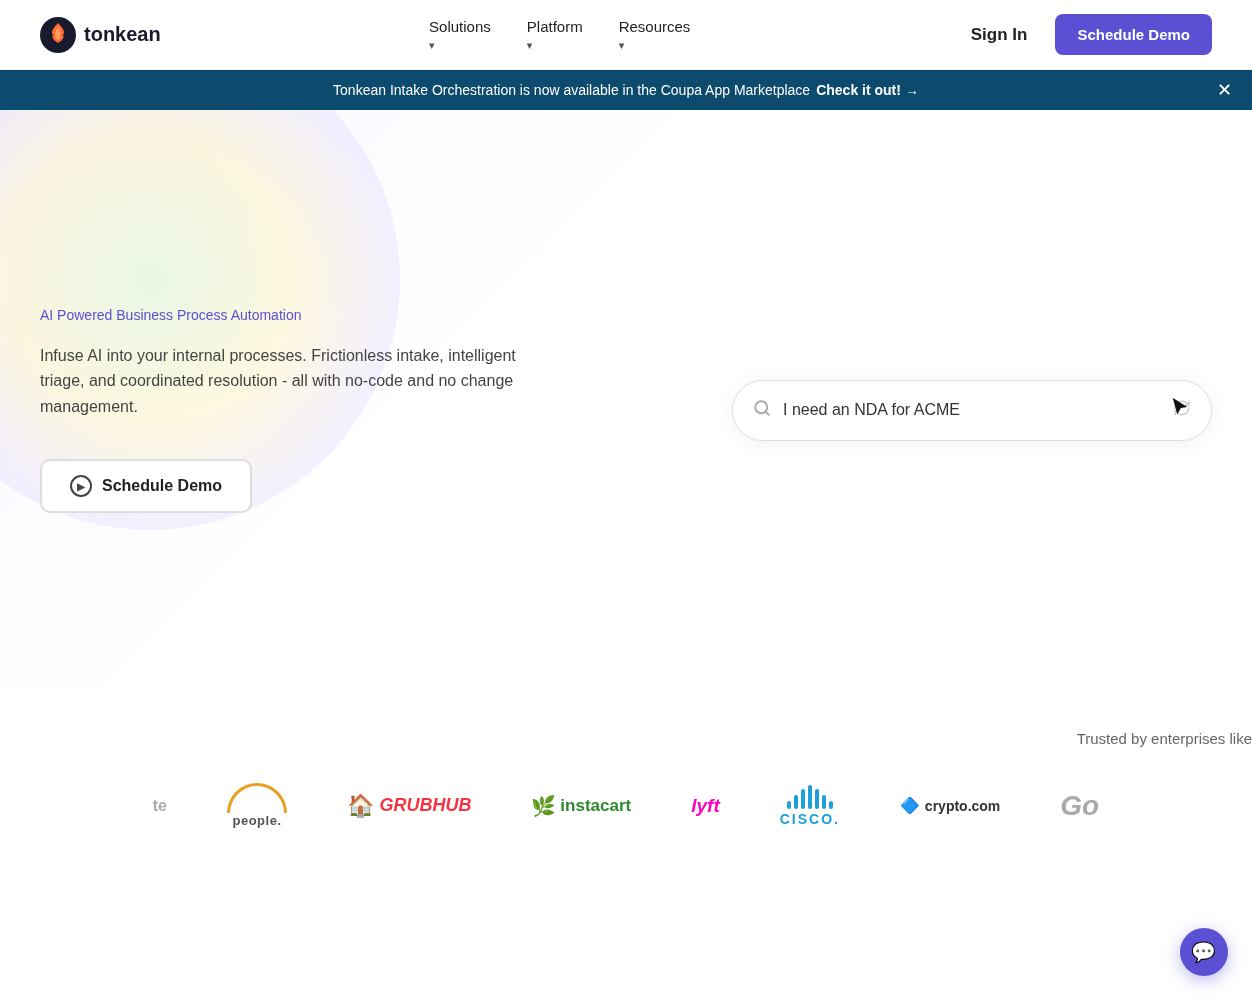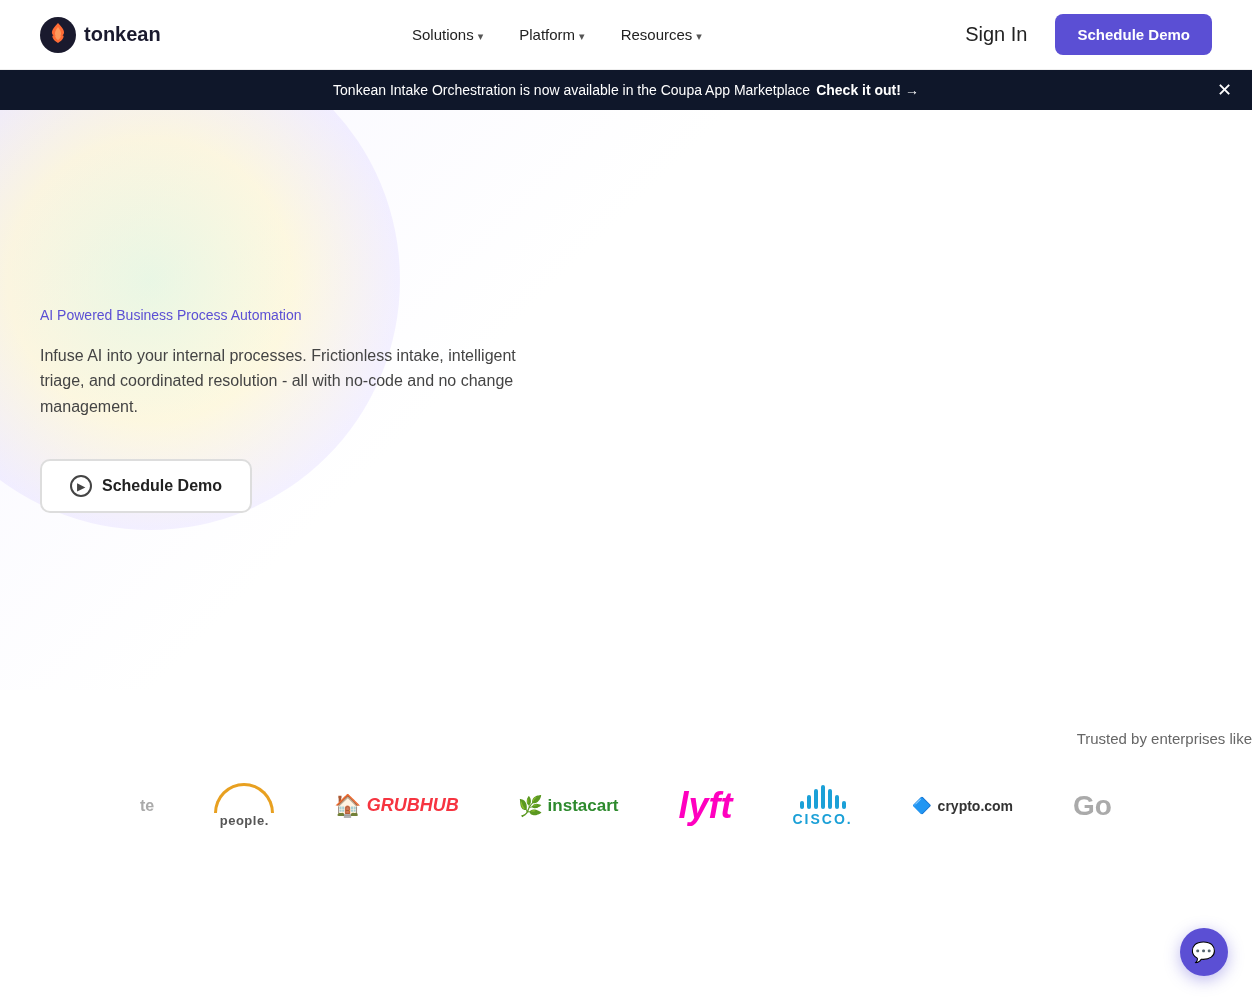--- a/index.html
+++ b/index.html
@@ -9,39 +9,39 @@
     .navbar {
       display: flex; align-items: center; justify-content: space-between;
       padding: 0 40px; height: 70px; background: #fff;
       border-bottom: 1px solid #eee; position: relative; z-index: 100;
     }
     .navbar-logo { display: flex; align-items: center; gap: 8px; text-decoration: none; }
     .logo-icon { width: 36px; height: 36px; }
     .logo-text { font-size: 20px; font-weight: 700; color: #1a1a2e; }
     .navbar-nav { display: flex; align-items: center; gap: 8px; }
     .nav-item {
-      display: flex; align-items: flex-end; gap: 4px;
+      display: flex; align-items: flex-start; gap: 4px;
       padding: 8px 14px; cursor: pointer; border-radius: 6px;
       font-size: 15px; color: #222; font-weight: 500;
-      background: none; border: none;
+      background: none; border: none; flex-direction: column;
     }
     .chevron { font-size: 11px; color: #555; }
     .navbar-actions { display: flex; align-items: center; gap: 16px; }
     .sign-in-btn {
-      background: none; border: none; font-size: 20px; font-weight: 400;
+      background: none; border: none; font-size: 17px; font-weight: 700;
       color: #222; cursor: pointer; padding: 8px 12px; border-radius: 6px;
     }
     .schedule-demo-btn {
       background: #5b4fd4; color: #fff; border: none; border-radius: 8px;
       padding: 12px 22px; font-size: 15px; font-weight: 600; cursor: pointer;
     }
 
     
     .announcement-banner {
-      background: #0f172a; color: #fff;
+      background: #0c4a6e; color: #fff;
       display: flex; align-items: center; justify-content: center;
       padding: 12px 40px; position: relative; gap: 8px;
       font-size: 14px;
     }
     .announcement-text { display: flex; align-items: center; gap: 6px; }
     .announcement-link {
       display: flex; align-items: center; gap: 4px;
       color: #fff; font-weight: 600; cursor: pointer; 
     }
     .announcement-close {
@@ -131,35 +131,35 @@
     .grubhub-logo { display: flex; align-items: center; gap: 5px; }
     .grubhub-icon { font-size: 22px; }
     .grubhub-text { font-size: 18px; font-weight: 800; color: #f63440; font-style: italic; }
 
     
     .instacart-logo { display: flex; align-items: center; gap: 4px; }
     .instacart-leaf { font-size: 20px; }
     .instacart-text { font-size: 17px; font-weight: 700; color: #2d8a2d; }
 
     
-    .lyft-text { font-size: 36px; font-weight: 900; color: #ff00bf; font-style: italic; }
+    .lyft-text { font-size: 19px; font-weight: 900; color: #ff00bf; font-style: italic; }
 
     
     .cisco-logo { display: flex; flex-direction: column; align-items: center; gap: 2px; }
     .cisco-bars { display: flex; gap: 3px; align-items: flex-end; }
     .cisco-bar { background: #1ba0d7; border-radius: 2px; }
     .cisco-text { font-size: 14px; font-weight: 700; color: #1ba0d7; letter-spacing: 2px; }
 
     
     .crypto-logo { display: flex; align-items: center; gap: 5px; }
     .crypto-icon { font-size: 16px; }
     .crypto-text { font-size: 14px; font-weight: 600; color: #333; }
 
     
-    .google-text { font-size: 28px; font-weight: 700; color: #aaa; }
+    .google-text { font-size: 28px; font-weight: 700; color: #aaa; font-style: italic; }
 
     
     .partial-text { font-size: 16px; font-weight: 600; color: #aaa; }
 
     
     .chat-bubble {
       position: fixed; bottom: 24px; right: 24px; z-index: 999;
       width: 48px; height: 48px; background: #5b4fd4; border-radius: 50%;
       display: flex; align-items: center; justify-content: center;
       cursor: pointer; box-shadow: 0 4px 16px rgba(91,79,212,0.4);
@@ -219,20 +219,44 @@
       <p class="hero-eyebrow">AI Powered Business Process Automation</p>
       <p class="hero-subtext">Infuse AI into your internal processes. Frictionless intake, intelligent triage, and coordinated resolution - all with no-code and no change management.</p>
       <div class="hero-buttons">
         <button class="btn-schedule">
           <div class="play-icon">▶</div>
           <span>Schedule Demo</span>
         </button>
       </div>
     </div>
 
+    <div class="hero-right">
+      <div class="ai-search-box">
+        <span class="search-icon-svg">
+          <svg width="18" height="18" viewBox="0 0 24 24" fill="none" stroke="#aaa" stroke-width="2.5" stroke-linecap="round" stroke-linejoin="round">
+            <circle cx="11" cy="11" r="8"></circle>
+              <path d="m21 21-4.35-4.35"></path>
+          </svg>
+        </span>
+        <span class="search-input-text">I need an NDA for ACME</span>
+        <span class="search-refresh-icon">
+          <svg width="18" height="18" viewBox="0 0 24 24" fill="none" stroke="#ccc" stroke-width="2" stroke-linecap="round">
+            <path d="M3 12a9 9 0 0 1 9-9 9.75 9.75 0 0 1 6.74 2.74L21 8"></path>
+            <path d="M21 3v5h-5"></path>
+            <path d="M21 12a9 9 0 0 1-9 9 9.75 9.75 0 0 1-6.74-2.74L3 16"></path>
+            <path d="M8 16H3v5"></path>
+          </svg>
+        </span>
+        <span class="search-cursor">
+          <svg width="22" height="22" viewBox="0 0 24 24" fill="#111" stroke="none">
+            <path d="M4 2l16 10-7 1-4 7z"></path>
+          </svg>
+        </span>
+      </div>
+    </div>
   </div>
 </section>
 
 <section class="trusted-section">
   <p class="trusted-title">Trusted by enterprises like</p>
   <div class="logos-row">
 
     <div class="logo-item">
       <span class="partial-text">te</span>
     </div>

